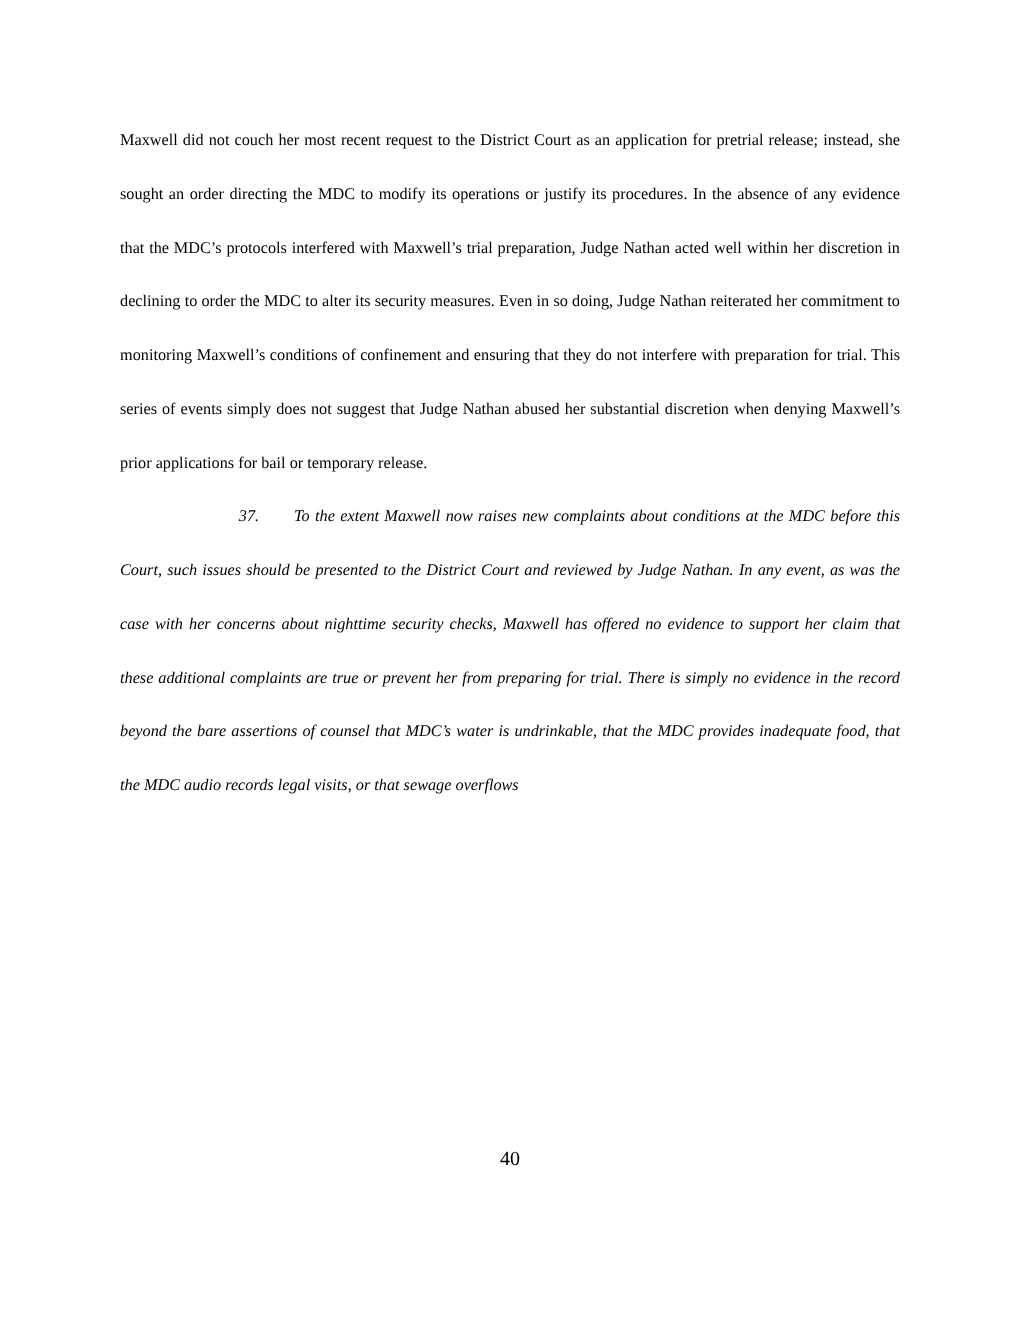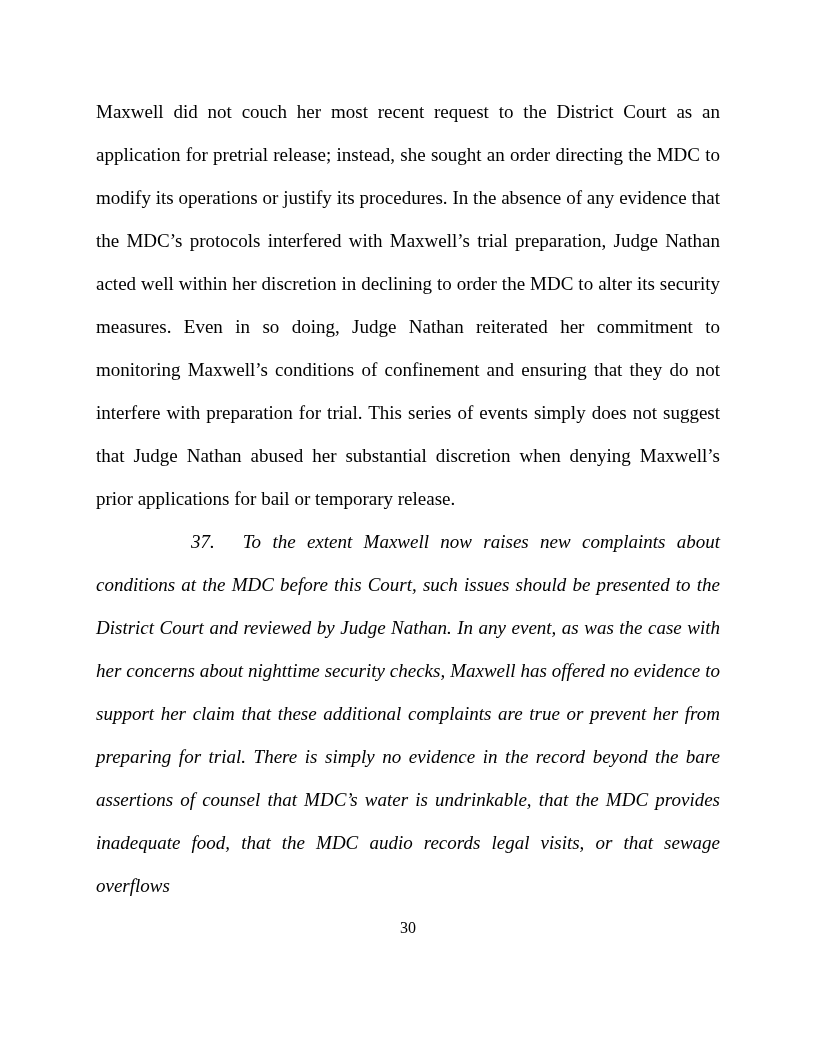--- a/index.html
+++ b/index.html
@@ -21,21 +21,21 @@
       left: 0;
       width: 816px;
       height: 1056px;
       background: #ffffff;
     }
     .content {
       position: absolute;
       top: 90px;
       left: 96px;
       width: 624px;
-      font-size: 19px;
+      font-size: 13px;
       line-height: 43px;
       text-align: justify;
     }
     .content p {
       margin: 0;
       padding: 0;
     }
     .para-indented {
       text-indent: 95px;
       font-style: italic;
@@ -61,15 +61,15 @@
   <div class="content">
 
     <p>Maxwell did not couch her most recent request to the District Court as an application for pretrial release; instead, she sought an order directing the MDC to modify its operations or justify its procedures.  In the absence of any evidence that the MDC’s protocols interfered with Maxwell’s trial preparation, Judge Nathan acted well within her discretion in declining to order the MDC to alter its security measures.  Even in so doing, Judge Nathan reiterated her commitment to monitoring Maxwell’s conditions of confinement and ensuring that they do not interfere with preparation for trial.  This series of events simply does not suggest that Judge Nathan abused her substantial discretion when denying Maxwell’s prior applications for bail or temporary release.</p>
 
     <p class="para-indented">
       <span class="para-number">37.</span><span>To the extent Maxwell now raises new complaints about conditions at the MDC before this Court, such issues should be presented to the District Court and reviewed by Judge Nathan.  In any event, as was the case with her concerns about nighttime security checks, Maxwell has offered no evidence to support her claim that these additional complaints are true or prevent her from preparing for trial.  There is simply no evidence in the record beyond the bare assertions of counsel that MDC’s water is undrinkable, that the MDC provides inadequate food, that the MDC audio records legal visits, or that sewage overflows</span>
     </p>
 
   </div>
 
-  <div class="page-number">30</div>
+  <div class="page-number">40</div>
 
 </div>
 
 </body></html>

